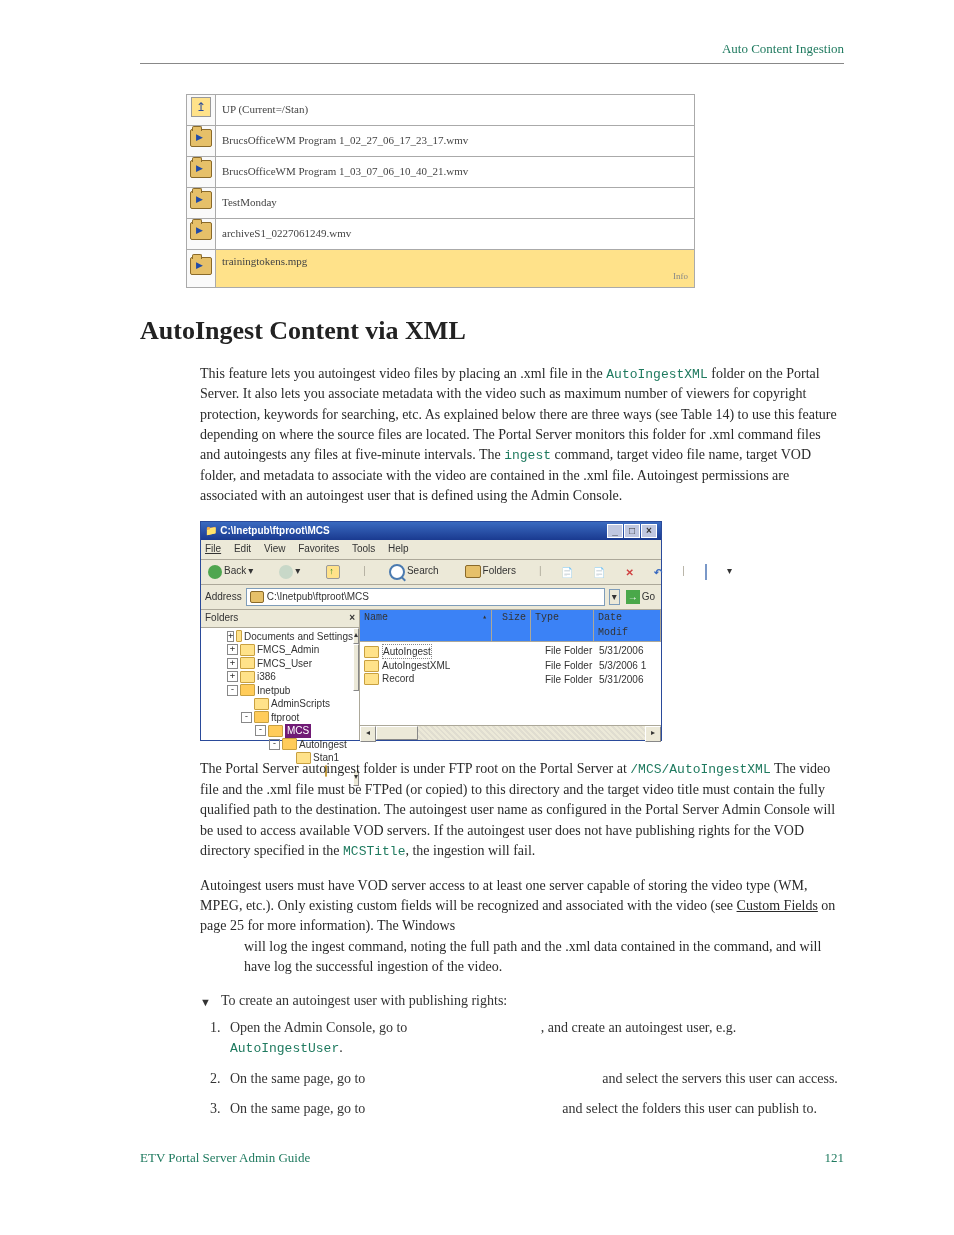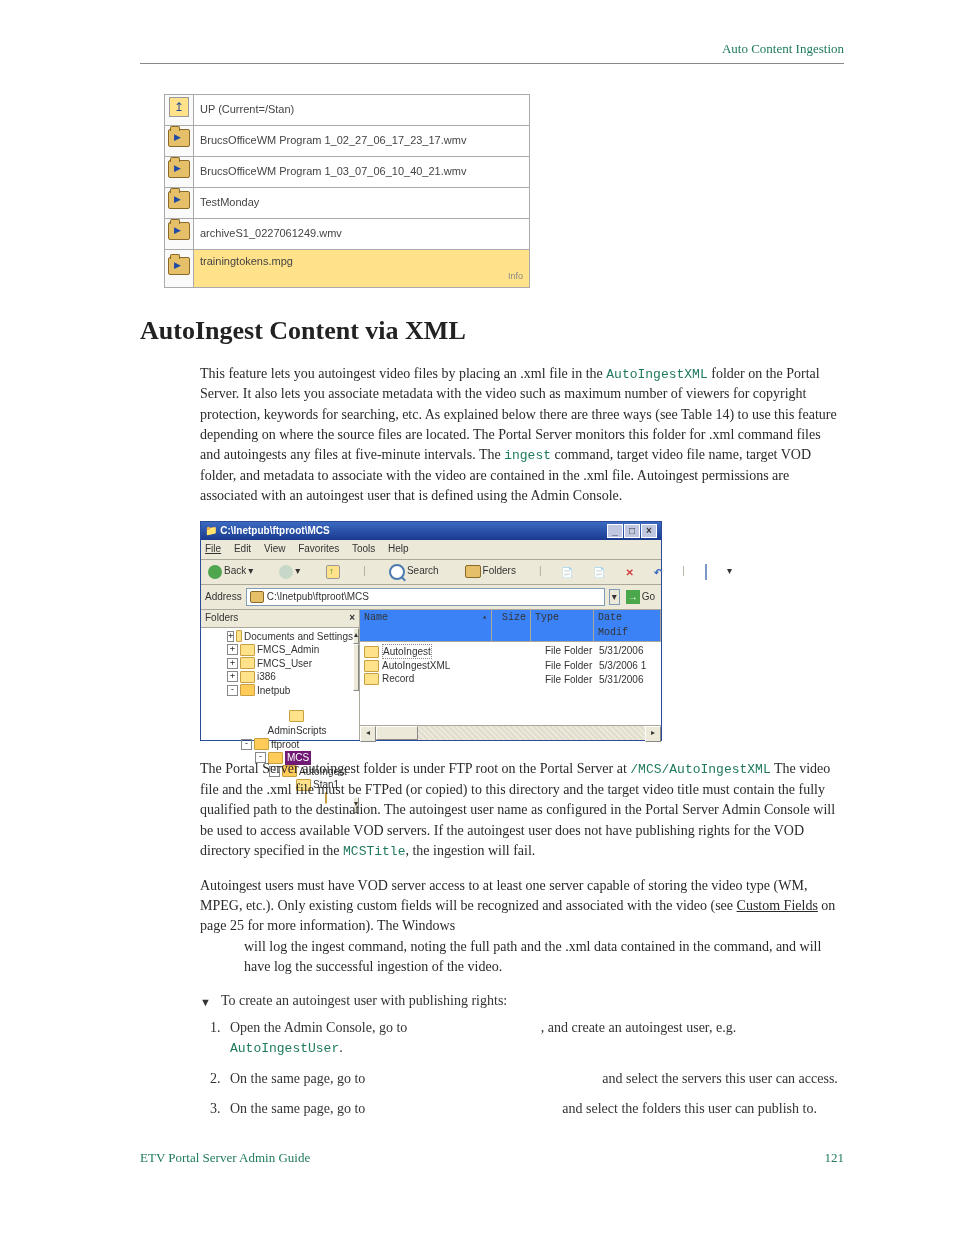--- a/index.html
+++ b/index.html
@@ -16,25 +16,25 @@
     font-size: 13px;
     margin-bottom: 4px;
   }
   .hr {
     border: none;
     border-top: 1px solid #888;
     margin: 0 0 30px 0;
   }
   
   .file-table {
-    width: 366px;
-    margin-left: 24px;
+    width: 509px;
+    margin-left: 46px;
     margin-bottom: 24px;
     border-collapse: collapse;
-    font-family: Liberation Sans, sans-serif;
+    font-family: Liberation Serif, serif;
     font-size: 11px;
     color: #444;
     border: 1px solid #888;
   }
   .file-table td {
     border: 1px solid #aaa;
     padding: 4px 6px;
     height: 22px;
     vertical-align: middle;
   }
@@ -462,21 +462,21 @@
           <div class="row" style="padding-left:22px;">
               <span class="toggle">+</span>
               <span class="fico"></span>
               <span>i386</span>
             </div>
           <div class="row" style="padding-left:22px;">
               <span class="toggle">-</span>
               <span class="fico open"></span>
               <span>Inetpub</span>
             </div>
-          <div class="row" style="padding-left:36px;flex-direction:column;">
+          <div class="row" style="padding-left:36px;">
               <span class="toggle empty"></span>
               <span class="fico"></span>
               <span>AdminScripts</span>
             </div>
           <div class="row" style="padding-left:36px;">
               <span class="toggle">-</span>
               <span class="fico open"></span>
               <span>ftproot</span>
             </div>
           <div class="row" style="padding-left:50px;">

